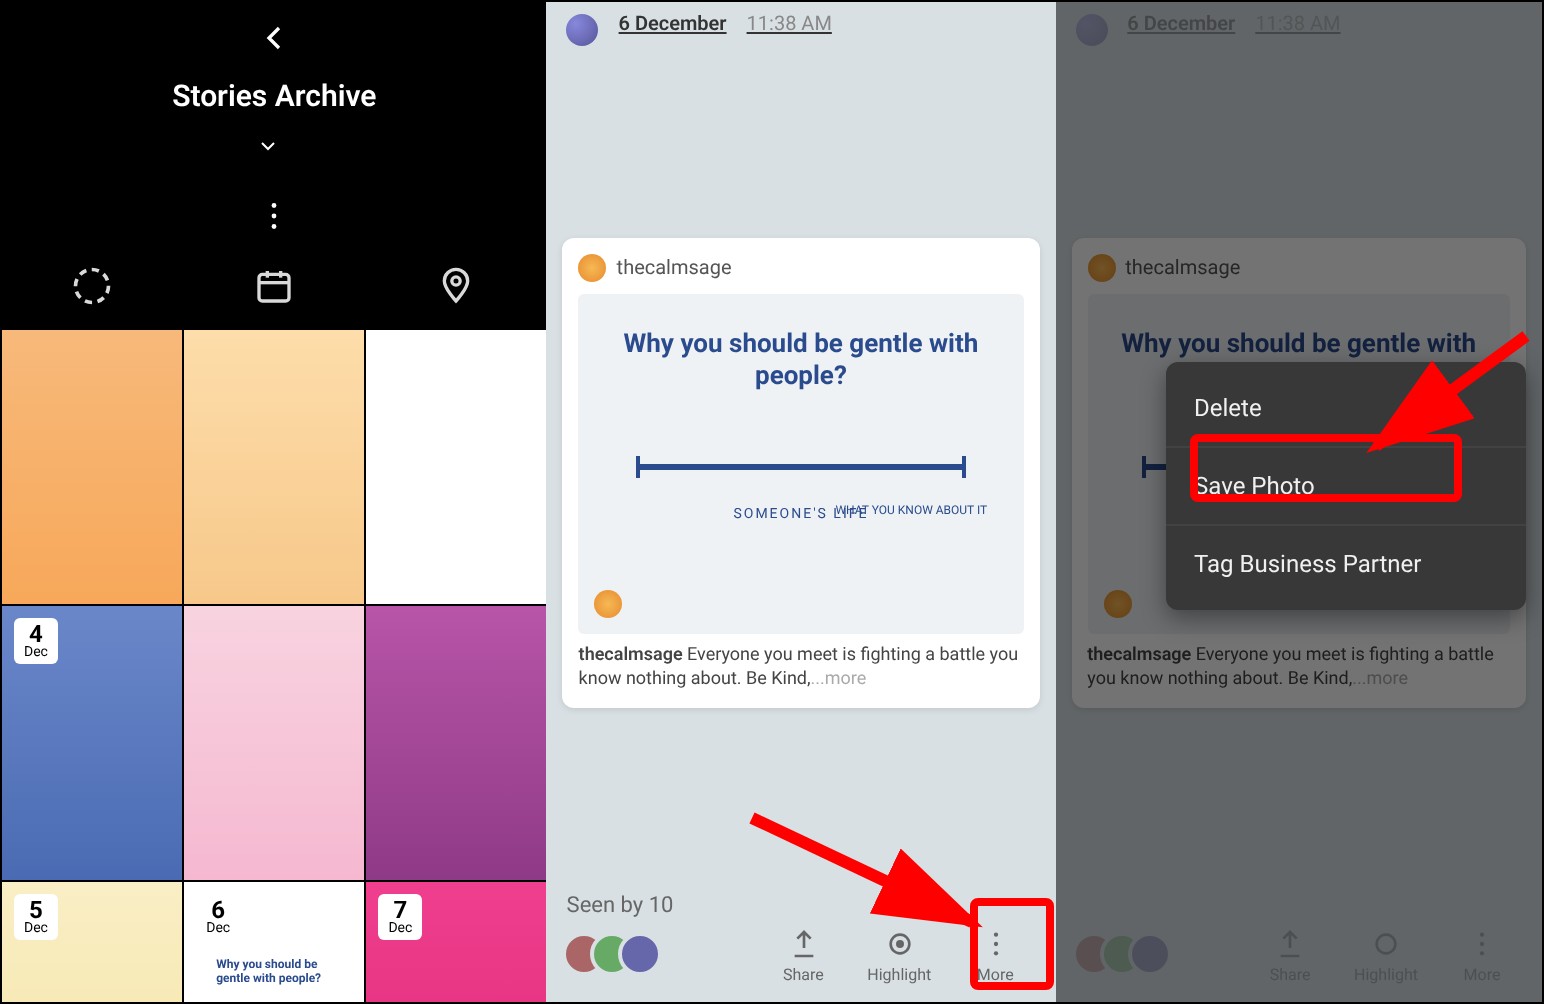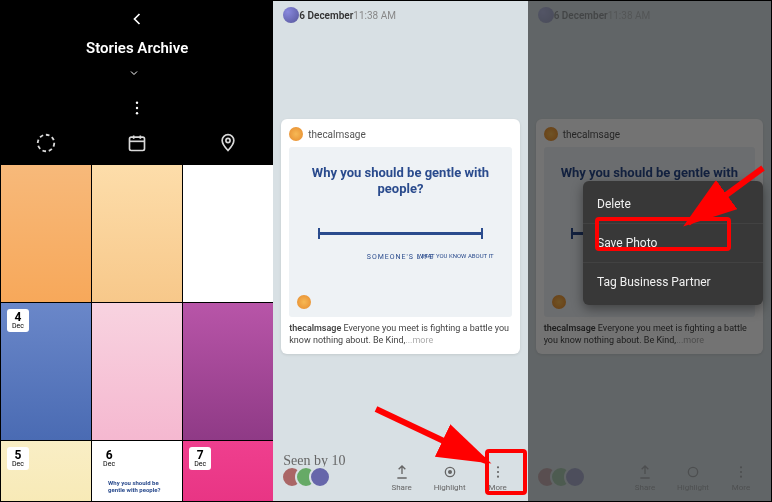--- a/index.html
+++ b/index.html
@@ -27,21 +27,21 @@
 .tile-2 { background: #fff; }
 .tile-3 { background: linear-gradient(#6a87c9,#4a6bb3); }
 .tile-4 { background: linear-gradient(#f8d3e0,#f5b8d0); }
 .tile-5 { background: linear-gradient(#b855a8,#8f3a86); }
 .tile-6 { background: linear-gradient(#f9eec5,#f6e5a5); }
 .tile-7 { background: #fff; }
 .tile-8 { background: linear-gradient(#ef3f8e,#e02878); }
 .tile-content { position: absolute; inset: 10px; font-size: 6px; color: rgba(0,0,0,0.5); overflow: hidden; }
 
 
-.story-header { display: flex; align-items: center; gap: 0; padding: 6px 10px; font-size: 10px; color: #333; }
+.story-header { display: flex; align-items: flex-start; gap: 10px; padding: 6px 10px; font-size: 10px; color: #333; text-decoration: underline; }
 .story-avatar { width: 16px; height: 16px; border-radius: 50%; background: radial-gradient(circle at 30% 30%, #88d, #559); }
 .story-time { color: #888; }
 .story-card { margin: 90px 8px 0; background: #fff; border-radius: 6px; padding: 8px; box-shadow: 0 1px 3px rgba(0,0,0,0.1); }
 .story-card-head { display: flex; align-items: center; gap: 5px; font-size: 10px; color: #555; }
 .story-card-head .av { width: 14px; height: 14px; border-radius: 50%; background: radial-gradient(circle,#f7b955,#e68a2e); }
 .story-img { margin-top: 6px; background: #eef2f5; height: 170px; border-radius: 3px; display: flex; flex-direction: column; align-items: center; justify-content: flex-start; padding: 18px 8px; position: relative; }
 .story-img .q { font-size: 13px; font-weight: 700; color: #2a4b8d; text-align: center; line-height: 1.2; }
 .story-img .line { margin-top: 36px; width: 80%; height: 3px; background: #2a4b8d; border-radius: 2px; position: relative; }
 .story-img .line::before, .story-img .line::after { content:''; position:absolute; top:-4px; width:2px; height:11px; background:#2a4b8d; }
 .story-img .line::before { left:0; } .story-img .line::after { right:0; }
@@ -52,21 +52,21 @@
 .story-caption .u { font-weight: 600; }
 .story-caption .more { color: #aaa; text-align: center; }
 .story-bottom { position: absolute; bottom: 0; left: 0; right: 0; height: 48px; display: flex; align-items: center; padding: 0 8px; gap: 4px; }
 .seen-avatars { display: flex; }
 .seen-avatars .sa { width: 22px; height: 22px; border-radius: 50%; background: #888; border: 2px solid #d8e0e4; margin-left: -8px; }
 .seen-avatars .sa:first-child { margin-left: 0; background:#a66; }
 .seen-avatars .sa:nth-child(2){background:#6a6;} .seen-avatars .sa:nth-child(3){background:#66a;}
 .bottom-spacer { flex: 1; }
 .bottom-action { display: flex; flex-direction: column; align-items: center; gap: 2px; font-size: 8px; color: #666; width: 44px; }
 .bottom-action .ic { width: 18px; height: 18px; display:flex; align-items:center; justify-content:center; }
-.seen-label { position:absolute; bottom:32px; left:10px; font-size:14px; color:#666;font-family:Liberation Serif, serif; }
+.seen-label { position:absolute; bottom:42px; left:10px; font-size:11px; color:#666; }
 
 
 .p3-dim { position: absolute; inset: 0; background: rgba(0,0,0,0.55); }
 .p3-menu { position: absolute; right: 8px; top: 180px; width: 180px; background: #383838; border-radius: 6px; padding: 4px 0; box-shadow: 0 4px 12px rgba(0,0,0,0.4); }
 .p3-menu-item { padding: 12px 14px; font-size: 12px; color: #f0f0f0; }
 .p3-menu-item + .p3-menu-item { border-top: 1px solid rgba(255,255,255,0.05); }
 
 
 .hl { position: absolute; border: 4px solid #ff0000; border-radius: 4px; pointer-events: none; }
 .arrow { position: absolute; pointer-events: none; }

